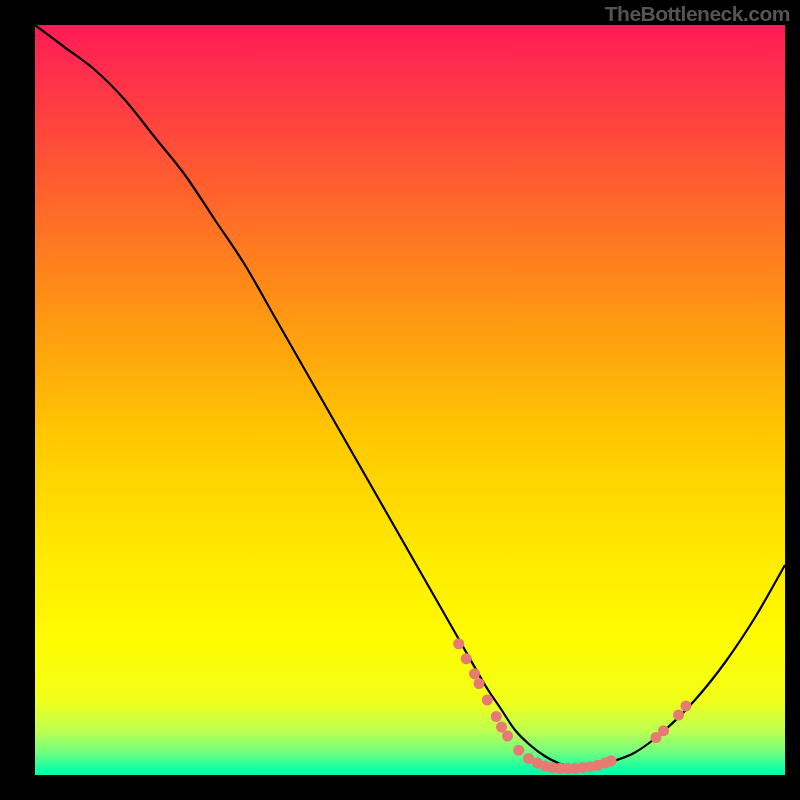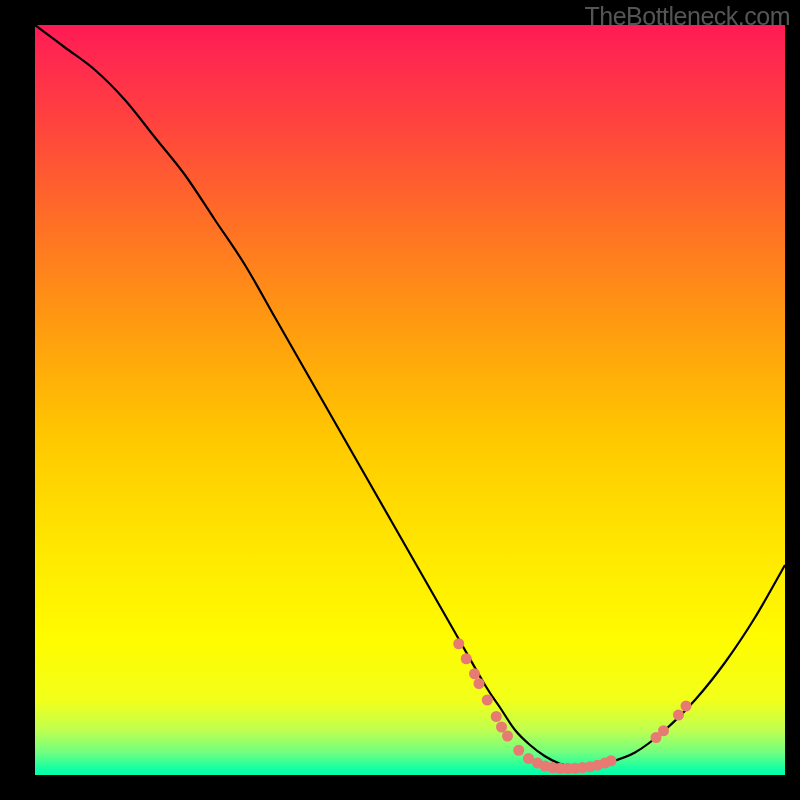--- a/index.html
+++ b/index.html
@@ -9,22 +9,22 @@
     background: #000;
     position: relative;
     font-family: Arial, sans-serif;
     overflow: hidden;
   }
   .watermark {
     position: absolute;
     top: 2px;
     right: 10px;
     color: #555;
-    font-size: 25px;
-    font-weight: normal;
+    font-size: 21px;
+    font-weight: bold;
     z-index: 10;
     letter-spacing: -0.5px;
   }
   .plot-area {
     position: absolute;
     left: 35px;
     top: 25px;
     width: 750px;
     height: 750px;
   }

